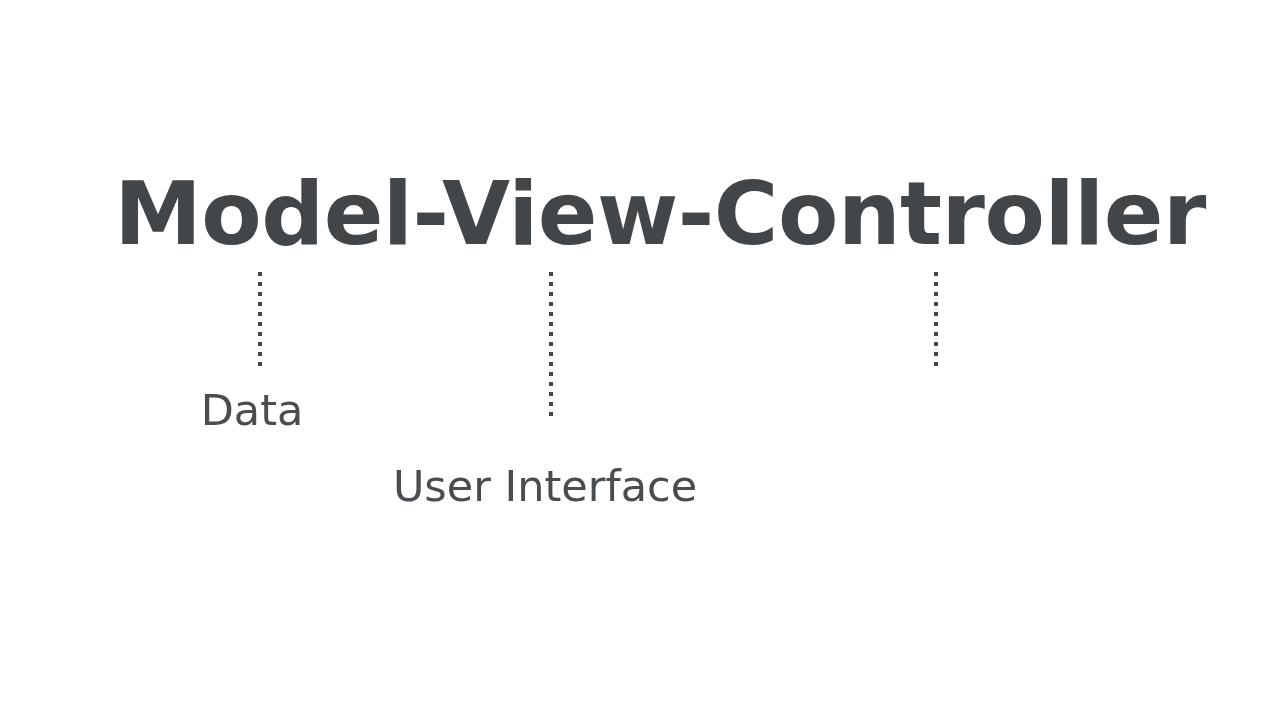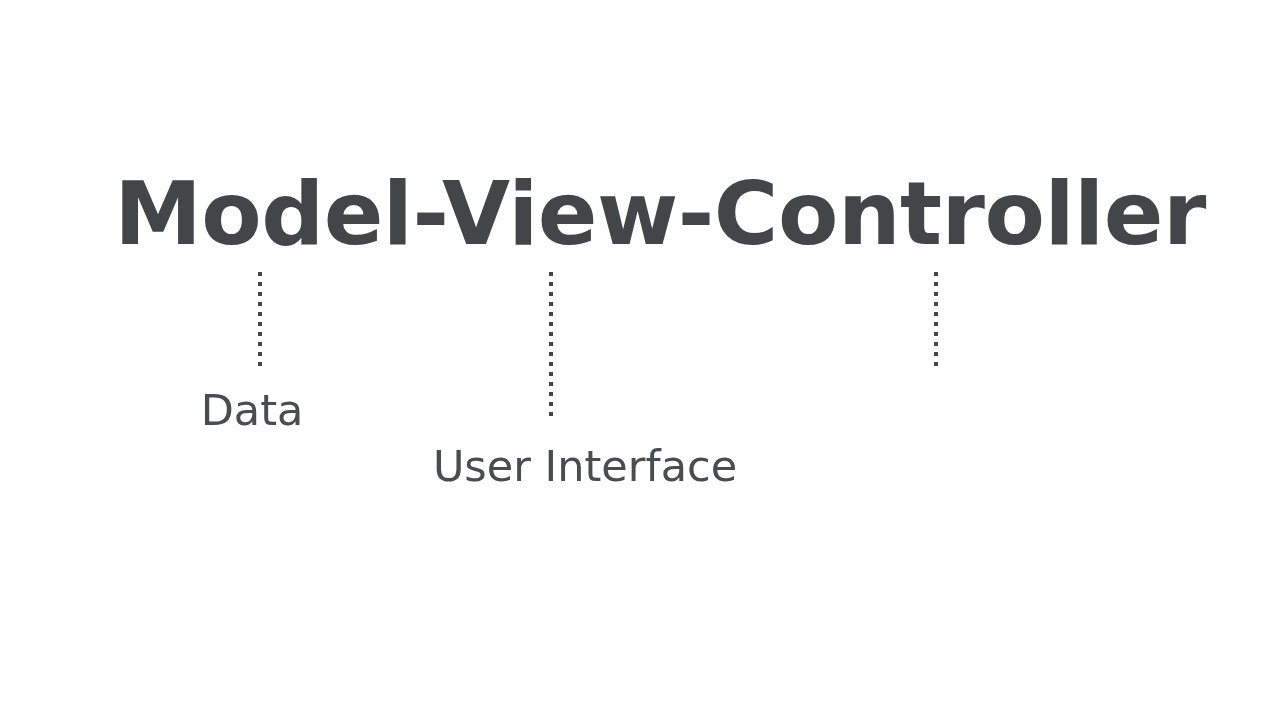--- a/index.html
+++ b/index.html
@@ -78,22 +78,21 @@
     white-space: nowrap;
     text-align: center;
     transform: translateX(-50%);
   }
   #label-data {
     left: 252px;
     top: 384px;
   }
   #label-user-interface {
     left: 545px;
-    top: 440px;
-    margin-left: 40px;
+    top: 460px;
   }
   #label-coordinator {
     left: 926px;
     top: 386px;
   }
 </style>
 </head>
 <body>
 
 <div id="slide">

